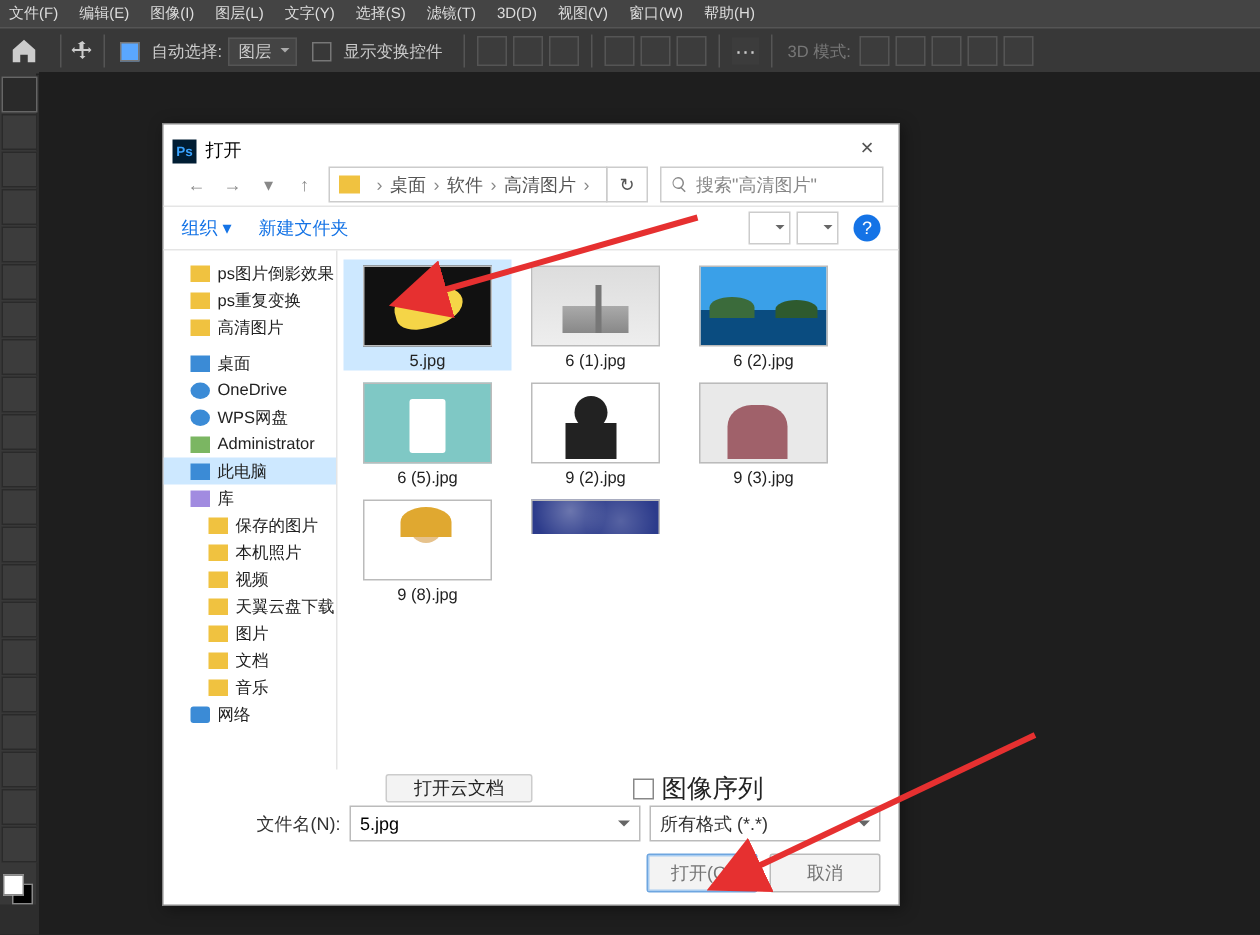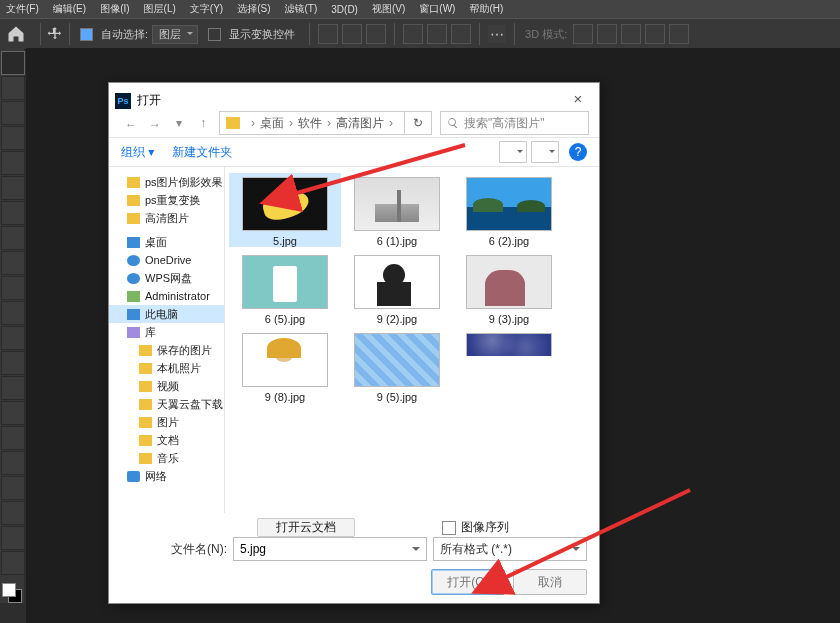--- a/index.html
+++ b/index.html
@@ -89,21 +89,21 @@
   .th-girl3{background:#fff}
   .th-girl3::before{content:"";position:absolute;left:30px;top:6px;width:22px;height:22px;border-radius:50%;background:#e6c28c}
   .th-girl3::after{content:"";position:absolute;left:24px;top:4px;width:34px;height:20px;border-radius:50% 50% 0 0;background:#e0a830}
   .th-blue2{background:repeating-linear-gradient(45deg,#7fb6ec,#7fb6ec 6px,#a0cdf2 6px,#a0cdf2 12px)}
   .th-blue3{background:#2c3b8b}
   .th-blue3::before{content:"";position:absolute;inset:0;background:radial-gradient(circle at 30% 30%,rgba(255,255,255,.3),transparent 40%),radial-gradient(circle at 70% 60%,rgba(255,255,255,.2),transparent 40%)}
 
   
   .dlg .cloudrow{position:absolute;bottom:66px;left:118px;right:10px;display:flex;align-items:center}
   .dlg .cloudrow .cloudbtn{border:1px solid #ccc;background:#f3f3f3;padding:0 18px;font-size:12px;color:#222;border-radius:2px;margin-left:30px}
-  .dlg .cloudrow .chkwrap{margin-left:auto;margin-right:80px;display:flex;align-items:center;font-size:12px;color:#222}
+  .dlg .cloudrow .chkwrap{margin-left:auto;margin-right:80px;display:flex;align-items:center;font-size:17px;color:#222}
   .dlg .cloudrow .chkwrap .cb{width:12px;height:12px;border:1px solid #888;margin-right:5px}
 
   
   .dlg .bottom{position:absolute;bottom:8px;left:14px;right:0;padding:0 12px}
   .dlg .bottom .row1{display:flex;align-items:center;margin-bottom:8px}
   .dlg .bottom .row1 .lbl{width:92px;text-align:right;padding-right:6px;font-size:12px;color:#333}
   .dlg .bottom .row1 .fname{flex:1;height:22px;border:1px solid #bbb;padding:0 6px;font-size:12px;color:#000;display:flex;align-items:center;position:relative}
   .dlg .bottom .row1 .fname::after{content:"";position:absolute;right:6px;top:9px;border:4px solid transparent;border-top-color:#666}
   .dlg .bottom .row1 .ftype{width:140px;height:22px;border:1px solid #bbb;margin-left:6px;padding:0 6px;font-size:12px;color:#333;display:flex;align-items:center;position:relative}
   .dlg .bottom .row1 .ftype::after{content:"";position:absolute;right:6px;top:9px;border:4px solid transparent;border-top-color:#666}
@@ -330,24 +330,20 @@
         </div>
         <div class="item">
           <div class="thumb th-girl2"></div>
           <div class="label">9 (3).jpg</div>
         </div>
         <div class="item">
           <div class="thumb th-girl3"></div>
           <div class="label">9 (8).jpg</div>
         </div>
         <div class="item">
-          <div class="thumb th-blue2"></div>
-          <div class="label">9 (5).jpg</div>
-        </div>
-        <div class="item">
           <div class="thumb th-blue3" style="height: 22px; border-bottom: 0px;"></div>
         </div>
       </div>
   </div>
 
   <div class="cloudrow">
     <div class="cloudbtn">打开云文档</div>
     <div class="chkwrap">
       <div class="cb"></div>
       <span>图像序列</span>

